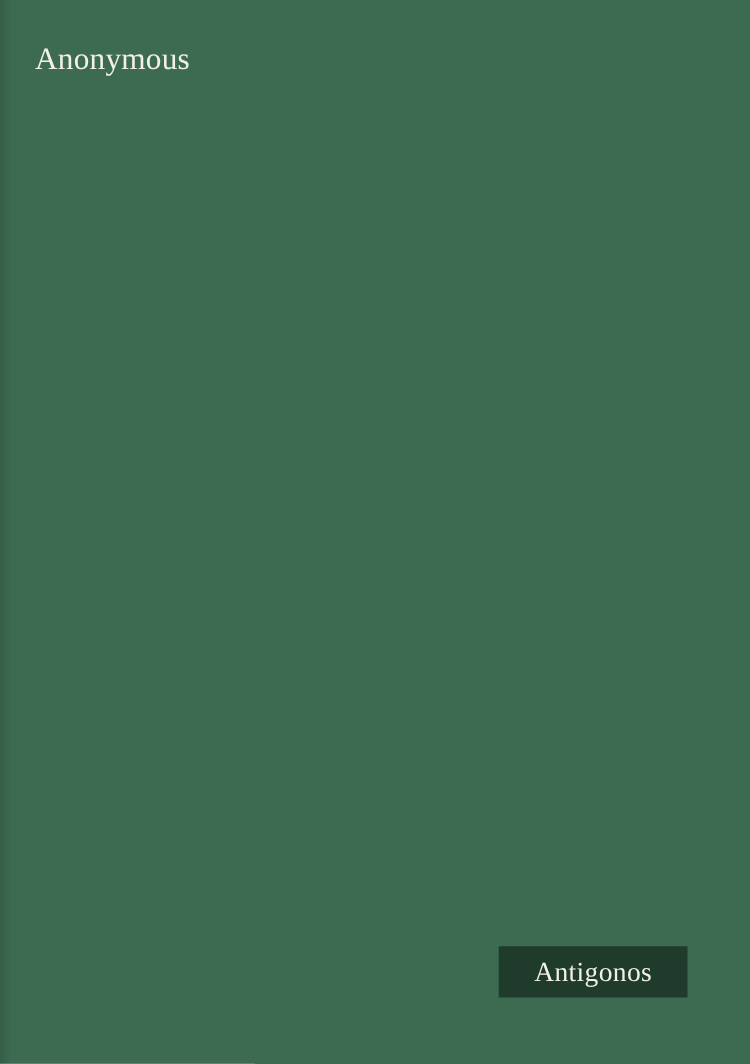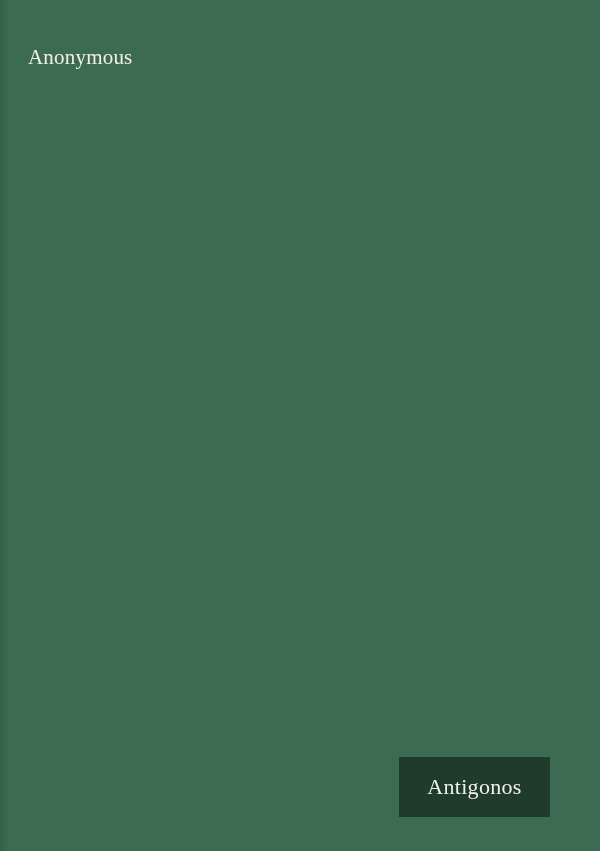--- a/index.html
+++ b/index.html
@@ -25,43 +25,43 @@
     left: 0;
     top: 0;
     width: 10px;
     height: 100%;
     background: linear-gradient(to right, rgba(0,0,0,0.13), rgba(0,0,0,0.0));
     pointer-events: none;
   }
   .author {
     position: absolute;
     left: 28px;
-    top: 44px;
+    top: 32px;
     width: 520px;
     color: #f2f0e4;
-    font-size: 21px;
+    font-size: 25px;
     line-height: 1.3;
     letter-spacing: 0.2px;
   }
   .title {
     position: absolute;
     left: 28px;
     top: 118px;
     width: 520px;
     color: #f5f3e7;
     font-size: 28.5px;
     line-height: 1.45;
     letter-spacing: 0.1px;
   }
   .publisher-badge {
     position: absolute;
     left: 399px;
     top: 757px;
     width: 151px;
-    height: 60px;
+    height: 41px;
     background: #1f3b2c;
     display: flex;
     align-items: center;
     justify-content: center;
   }
   .publisher-badge span {
     color: #f2f0e4;
     font-size: 22px;
     letter-spacing: 0.3px;
   }

